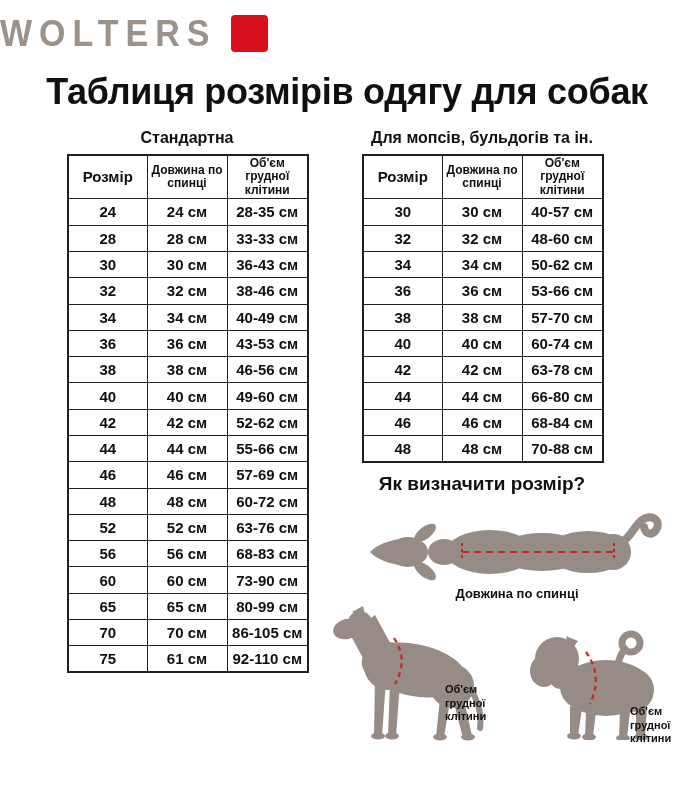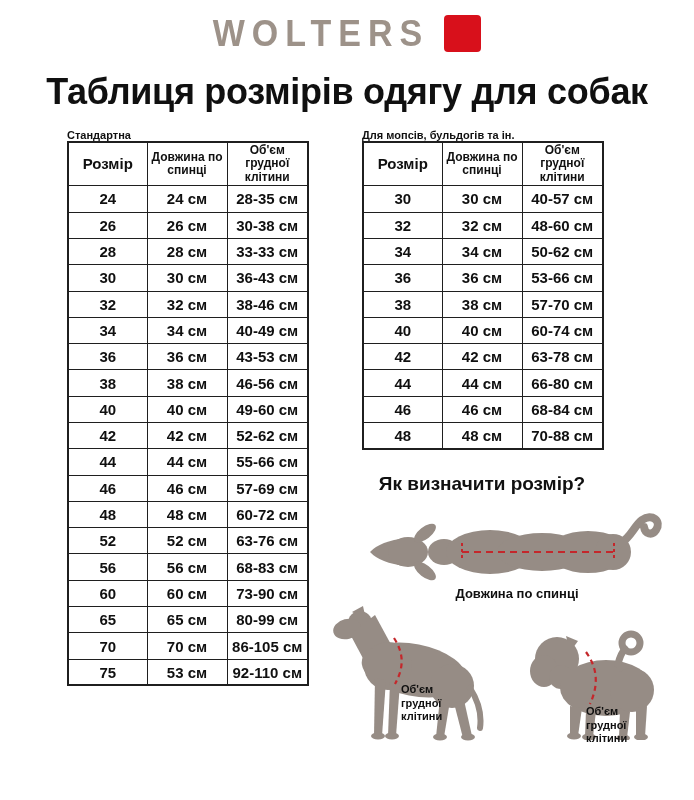--- a/index.html
+++ b/index.html
@@ -9,48 +9,48 @@
     --measure-red:#c4272b;
     --border:#1f1f1f;
     --ink:#101010;
   }
   *{box-sizing:border-box;margin:0;padding:0;}
   html,body{background:#ffffff;}
   body{font-family:"Liberation Sans","DejaVu Sans",sans-serif;color:var(--ink);}
   .page{position:relative;width:694px;height:800px;background:#fff;overflow:hidden;}
 
   
-  .logo{position:absolute;left:0;top:14px;width:694px;display:flex;align-items:center;justify-content:center;gap:15px;}
+  .logo{position:absolute;left:0;top:14px;width:694px;display:flex;align-items:center;gap:15px;}
   .logo-text{font-size:34px;font-weight:bold;letter-spacing:7px;color:var(--logo-text);transform:scaleY(1.08);}
   .logo-square{width:37px;height:37px;border-radius:4px;background:var(--brand-red);display:inline-block;}
   .page-title{position:absolute;left:0;top:71px;width:694px;text-align:center;font-size:36px;font-weight:bold;letter-spacing:-0.3px;}
 
   
   .col{position:absolute;width:240px;}
   .col-left{left:67px;top:129px;}
   .col-right{left:362px;top:129px;}
-  .table-caption{font-size:11px;font-weight:bold;margin-bottom:0;white-space:nowrap;}
+  .table-caption{font-size:16px;font-weight:bold;text-align:center;margin-bottom:7px;white-space:nowrap;}
   table.size-table{border-collapse:collapse;table-layout:fixed;width:240px;border:2px solid var(--border);}
   table.size-table col.c1{width:79px;}
   table.size-table col.c2{width:80px;}
   table.size-table col.c3{width:81px;}
   table.size-table th,table.size-table td{border:1px solid var(--border);text-align:center;vertical-align:middle;font-weight:bold;}
   table.size-table th{height:27px;font-size:12px;line-height:1.12;padding:1px 2px;}
   table.size-table thead th:first-child{font-size:15px;}
   table.size-table td{height:26.3px;font-size:15px;padding:0 2px;}
 
   
   .guide-title{position:absolute;left:332px;top:473px;width:300px;text-align:center;font-size:19px;font-weight:bold;}
   .fig{position:absolute;}
   .fig-top{left:366px;top:508px;}
   .fig-dog{left:330px;top:606px;}
   .fig-pug{left:526px;top:628px;}
   .back-label{position:absolute;left:427px;top:586px;width:180px;text-align:center;font-size:13px;font-weight:bold;}
   .chest-label{position:absolute;font-size:11px;font-weight:bold;line-height:13.5px;pointer-events:none;}
-  .chest-label span{display:block;}
+  .chest-label span{display:block;margin-left:44px;}
   .chest-left{left:401px;top:683px;}
   .chest-right{left:586px;top:705px;}
   svg .sil{fill:var(--silhouette);}
   svg .sil-stroke{fill:none;stroke:var(--silhouette);}
   svg .measure{fill:none;stroke:var(--measure-red);}
 </style>
 </head>
 <body>
 
 <div class="page">
@@ -77,25 +77,20 @@
             <th>Об'єм грудної клітини</th>
           </tr>
       </thead>
       <tbody>
           <tr>
             <td>24</td>
             <td>24 см</td>
             <td>28-35 см</td>
           </tr>
           <tr>
-            <td>26</td>
-            <td>26 см</td>
-            <td>30-38 см</td>
-          </tr>
-          <tr>
             <td>28</td>
             <td>28 см</td>
             <td>33-33 см</td>
           </tr>
           <tr>
             <td>30</td>
             <td>30 см</td>
             <td>36-43 см</td>
           </tr>
           <tr>
@@ -163,21 +158,21 @@
             <td>65 см</td>
             <td>80-99 см</td>
           </tr>
           <tr>
             <td>70</td>
             <td>70 см</td>
             <td>86-105 см</td>
           </tr>
           <tr>
             <td>75</td>
-            <td>53 см</td>
+            <td>61 см</td>
             <td>92-110 см</td>
           </tr>
         </tbody>
     </table>
   </section>
 
   <section class="col col-right">
     <h2 class="table-caption">Для мопсів, бульдогів та ін.</h2>
     <table class="size-table">
       <colgroup>

